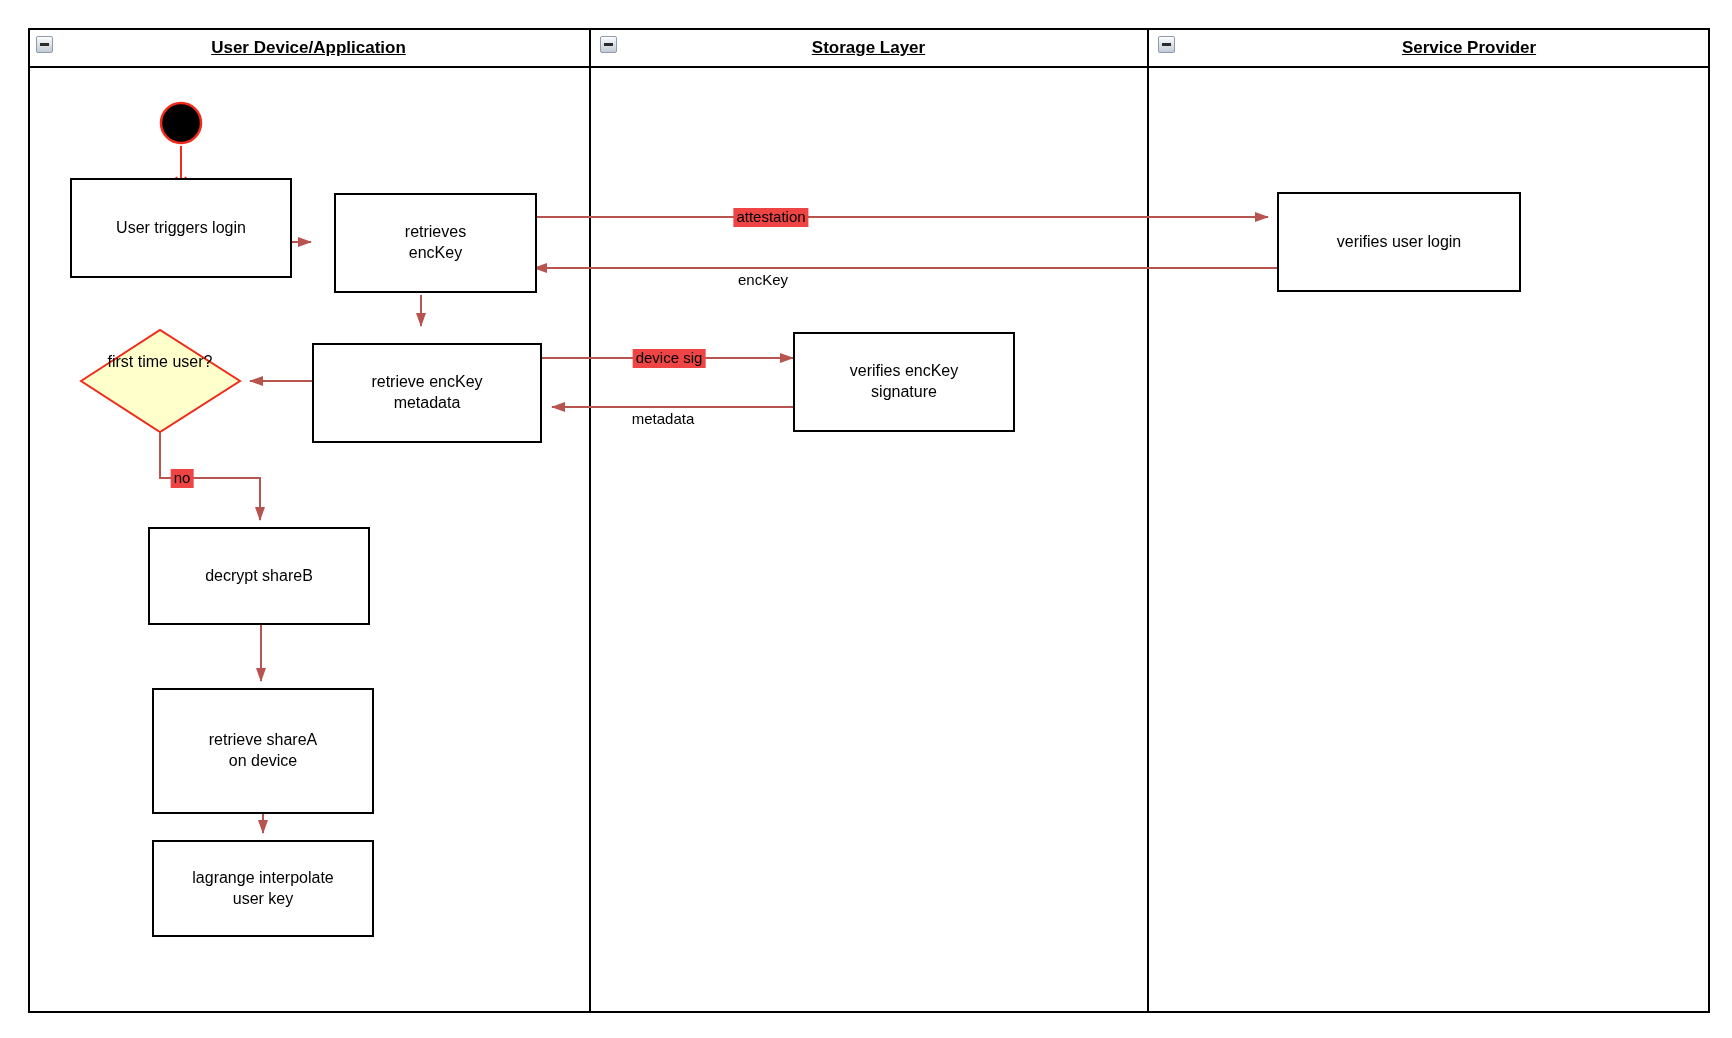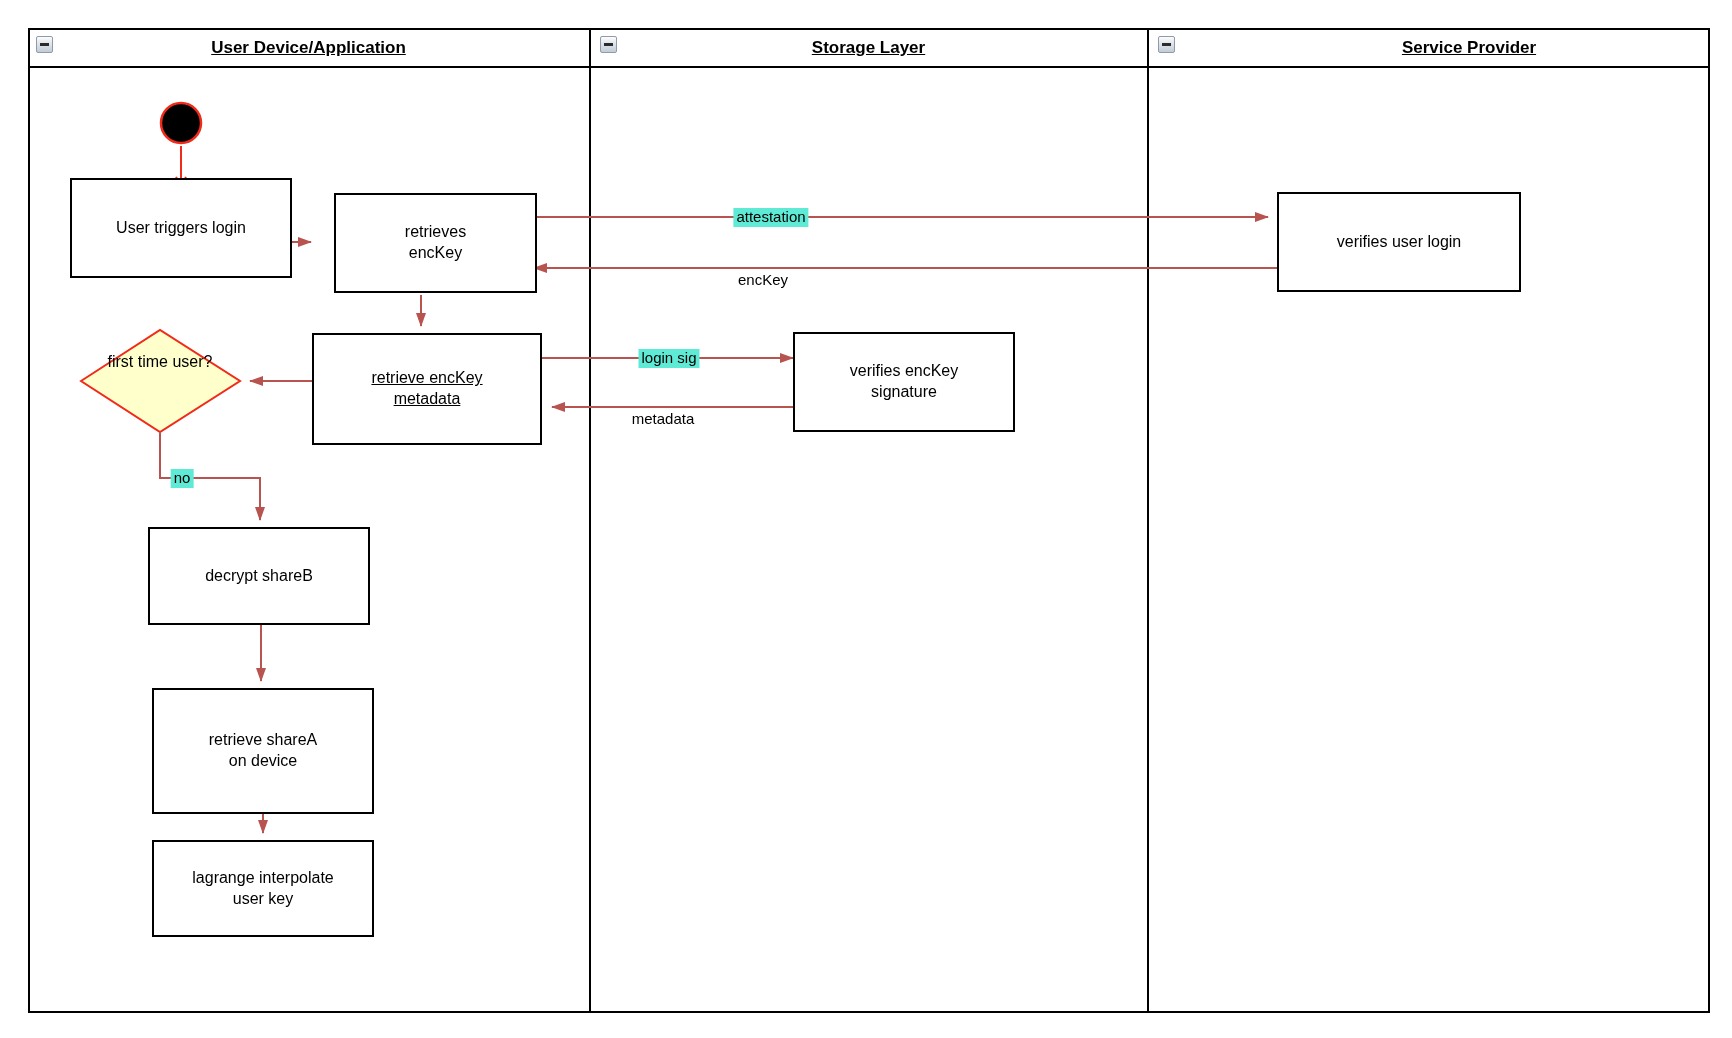--- a/index.html
+++ b/index.html
@@ -24,21 +24,21 @@
 
   
   #edges{position:absolute;left:0;top:0;z-index:1;}
 
   
   .diamond-label{position:absolute;left:96px;top:352px;width:128px;text-align:center;
     font-size:16px;line-height:1.3;z-index:2;}
 
   
   .edge-label{position:absolute;transform:translateX(-50%);font-size:15px;line-height:1.1;
-    background:#5eead4;padding:1px 3px;z-index:3;white-space:nowrap;}
+    background:#ef4444;padding:1px 3px;z-index:3;white-space:nowrap;}
   .edge-label.no-bg{background:transparent;}
 </style>
 </head>
 <body>
 
 <div id="canvas">
 
   <div class="frame"></div>
   <div class="hline"></div>
   <div class="vline" style="left:589px;"></div>
@@ -83,33 +83,33 @@
     <path d="M800,407 L552,407" stroke="#B85450" stroke-width="2" fill="none" marker-end="url(#mh)"></path>
     <path d="M312,381 L250,381" stroke="#B85450" stroke-width="2" fill="none" marker-end="url(#mh)"></path>
     <path d="M160,432 L160,478 L260,478 L260,520" stroke="#B85450" stroke-width="2" fill="none" marker-end="url(#mh)"></path>
     <path d="M261,625 L261,681" stroke="#B85450" stroke-width="2" fill="none" marker-end="url(#mh)"></path>
     <path d="M263,790 L263,833" stroke="#B85450" stroke-width="2" fill="none" marker-end="url(#mh)"></path>
   </svg>
 
   <div class="node" style="left:70px;top:178px;width:222px;height:100px;">User triggers login</div>
   <div class="node" style="left:320px;top:193px;width:203px;height:100px;margin-left:14px;">retrieves
 encKey</div>
-  <div class="node" style="left:312px;top:333px;width:230px;height:112px;text-decoration:underline;">retrieve encKey
+  <div class="node" style="left:312px;top:343px;width:230px;height:100px;">retrieve encKey
 metadata</div>
   <div class="node" style="left:793px;top:332px;width:222px;height:100px;">verifies encKey
 signature</div>
   <div class="node" style="left:1277px;top:192px;width:244px;height:100px;">verifies user login</div>
   <div class="node" style="left:148px;top:527px;width:222px;height:98px;">decrypt shareB</div>
   <div class="node" style="left:152px;top:688px;width:222px;height:126px;">retrieve shareA
 on device</div>
   <div class="node" style="left:152px;top:840px;width:222px;height:97px;text-align:center;">lagrange interpolate
 user key</div>
 
   <div class="diamond-label">first time
 user?</div>
 
   <div class="edge-label" style="left:771px;top:208px;">attestation</div>
   <div class="edge-label no-bg" style="left:763px;top:271px;">encKey</div>
-  <div class="edge-label" style="left:669px;top:349px;">login sig</div>
+  <div class="edge-label" style="left:669px;top:349px;">device sig</div>
   <div class="edge-label no-bg" style="left:663px;top:410px;">metadata</div>
   <div class="edge-label" style="left:182px;top:469px;">no</div>
 
 </div>
 
 </body></html>

